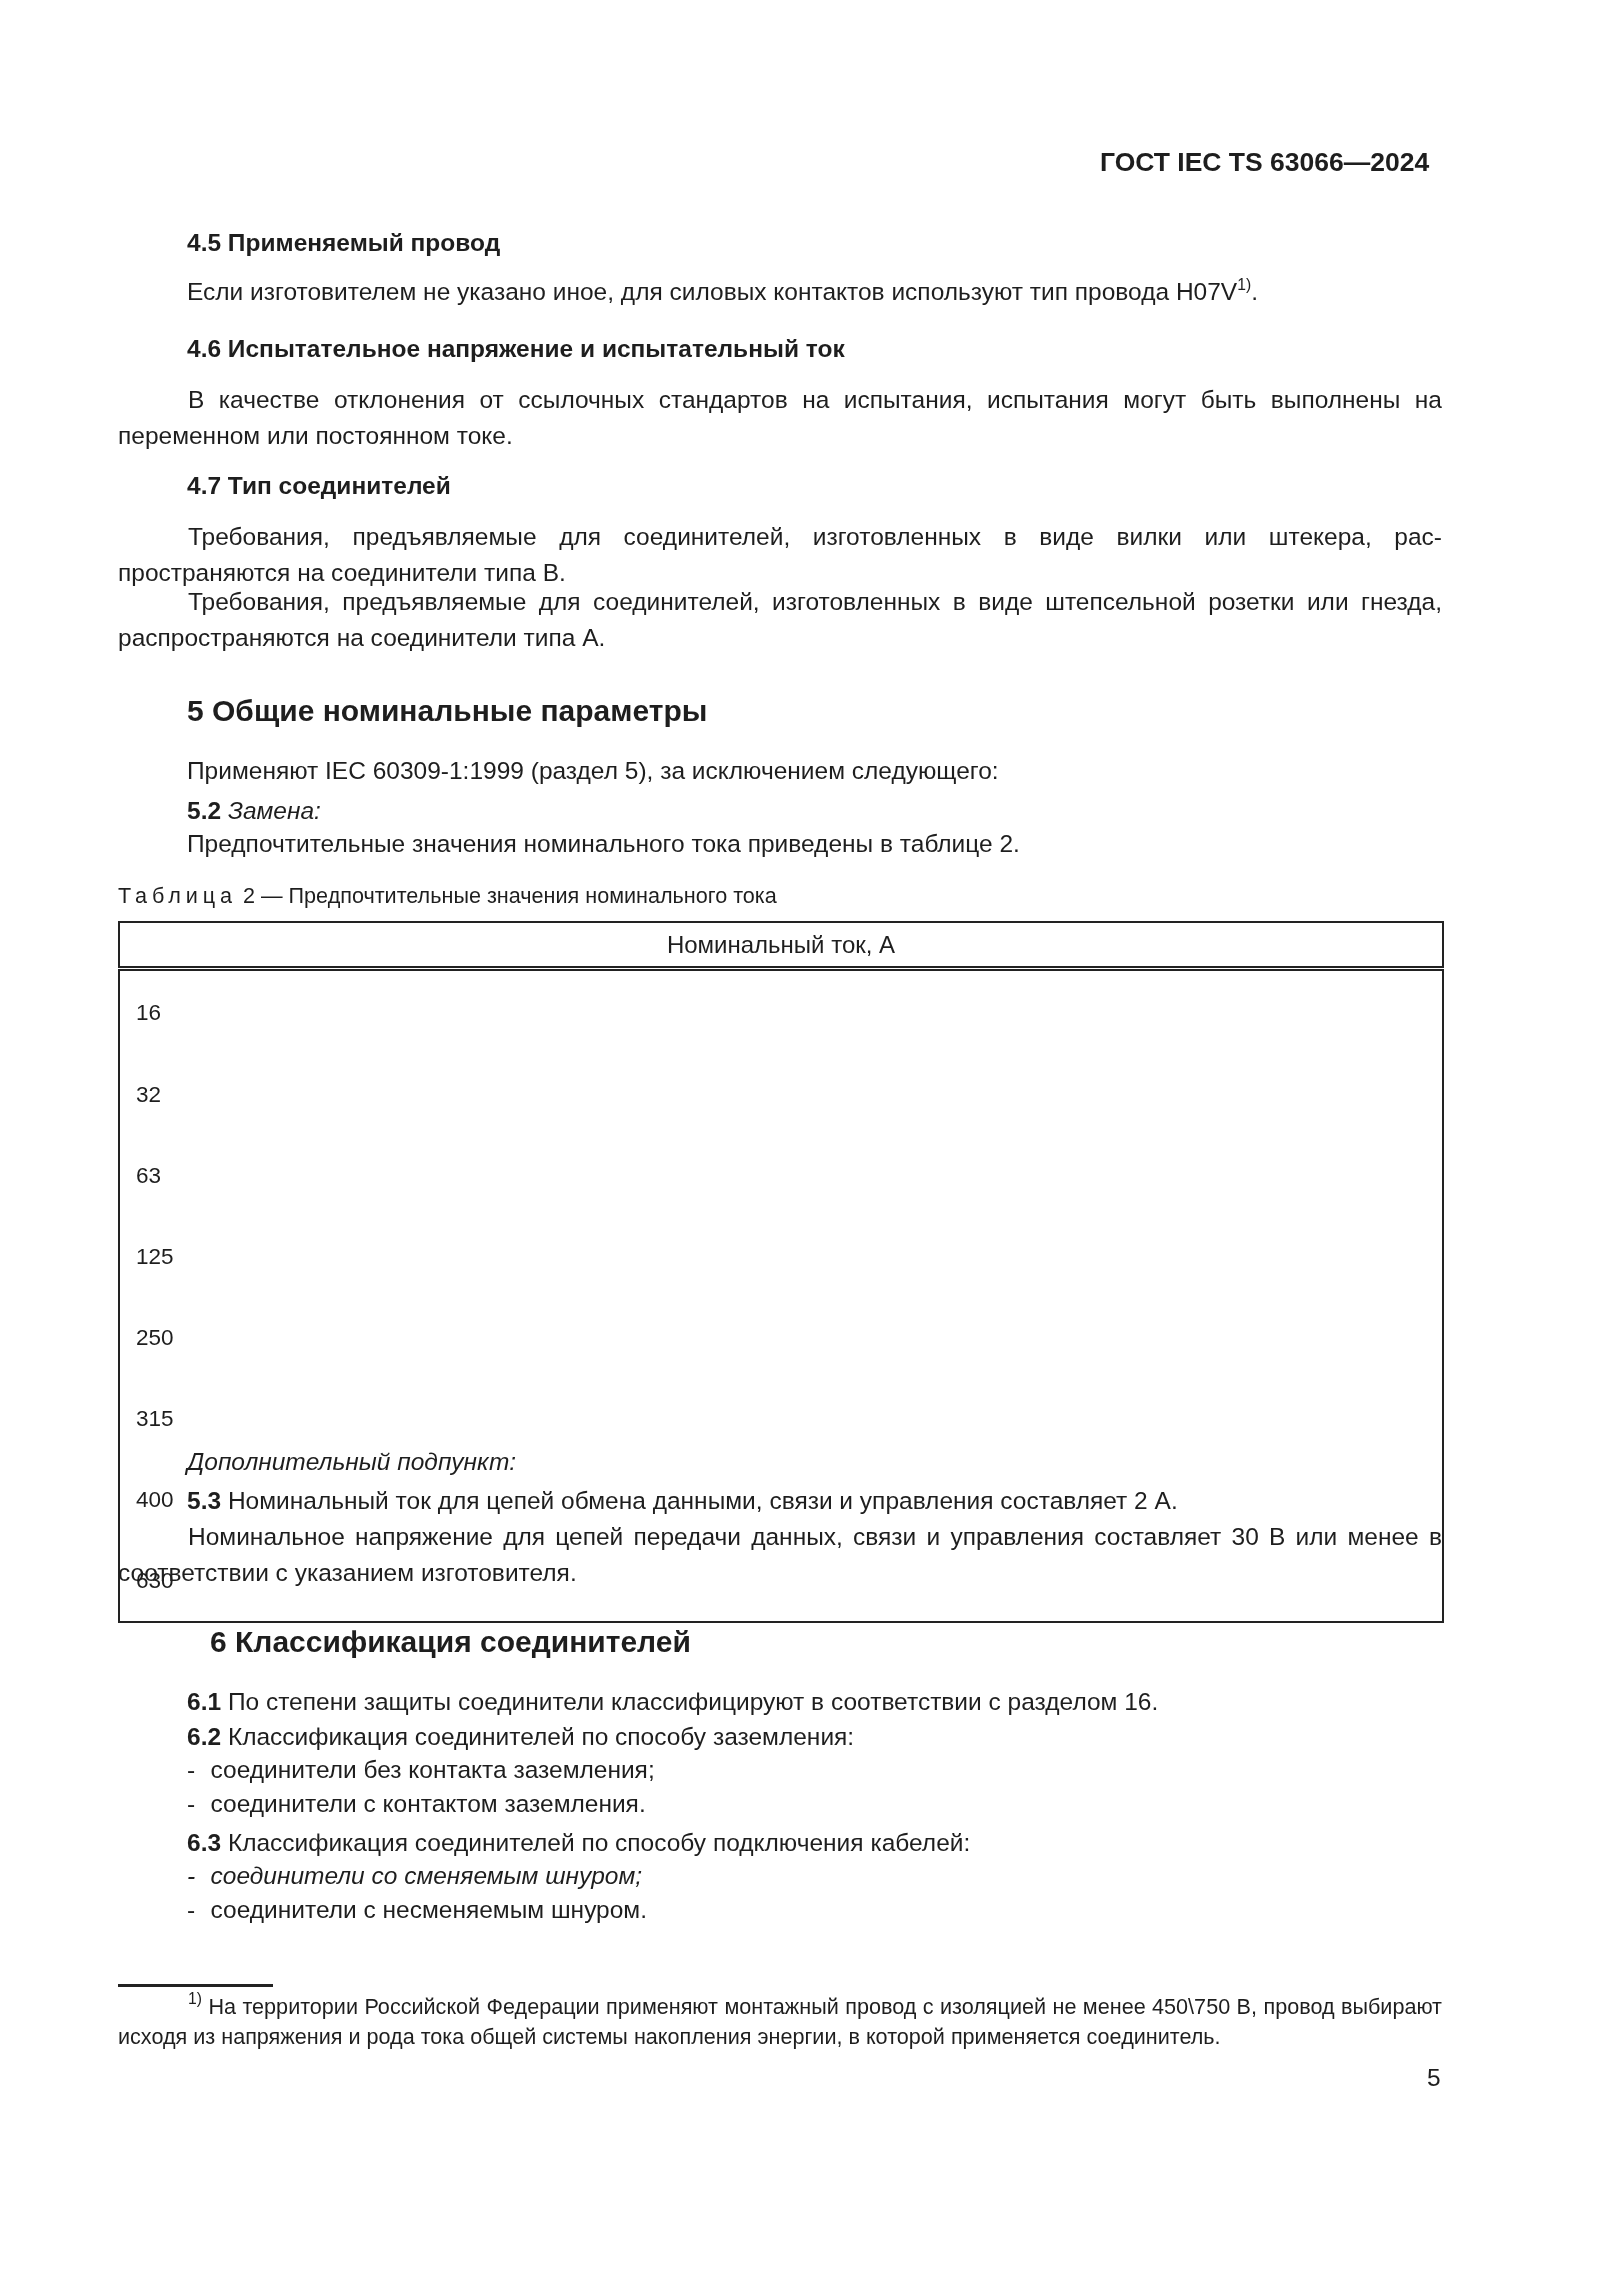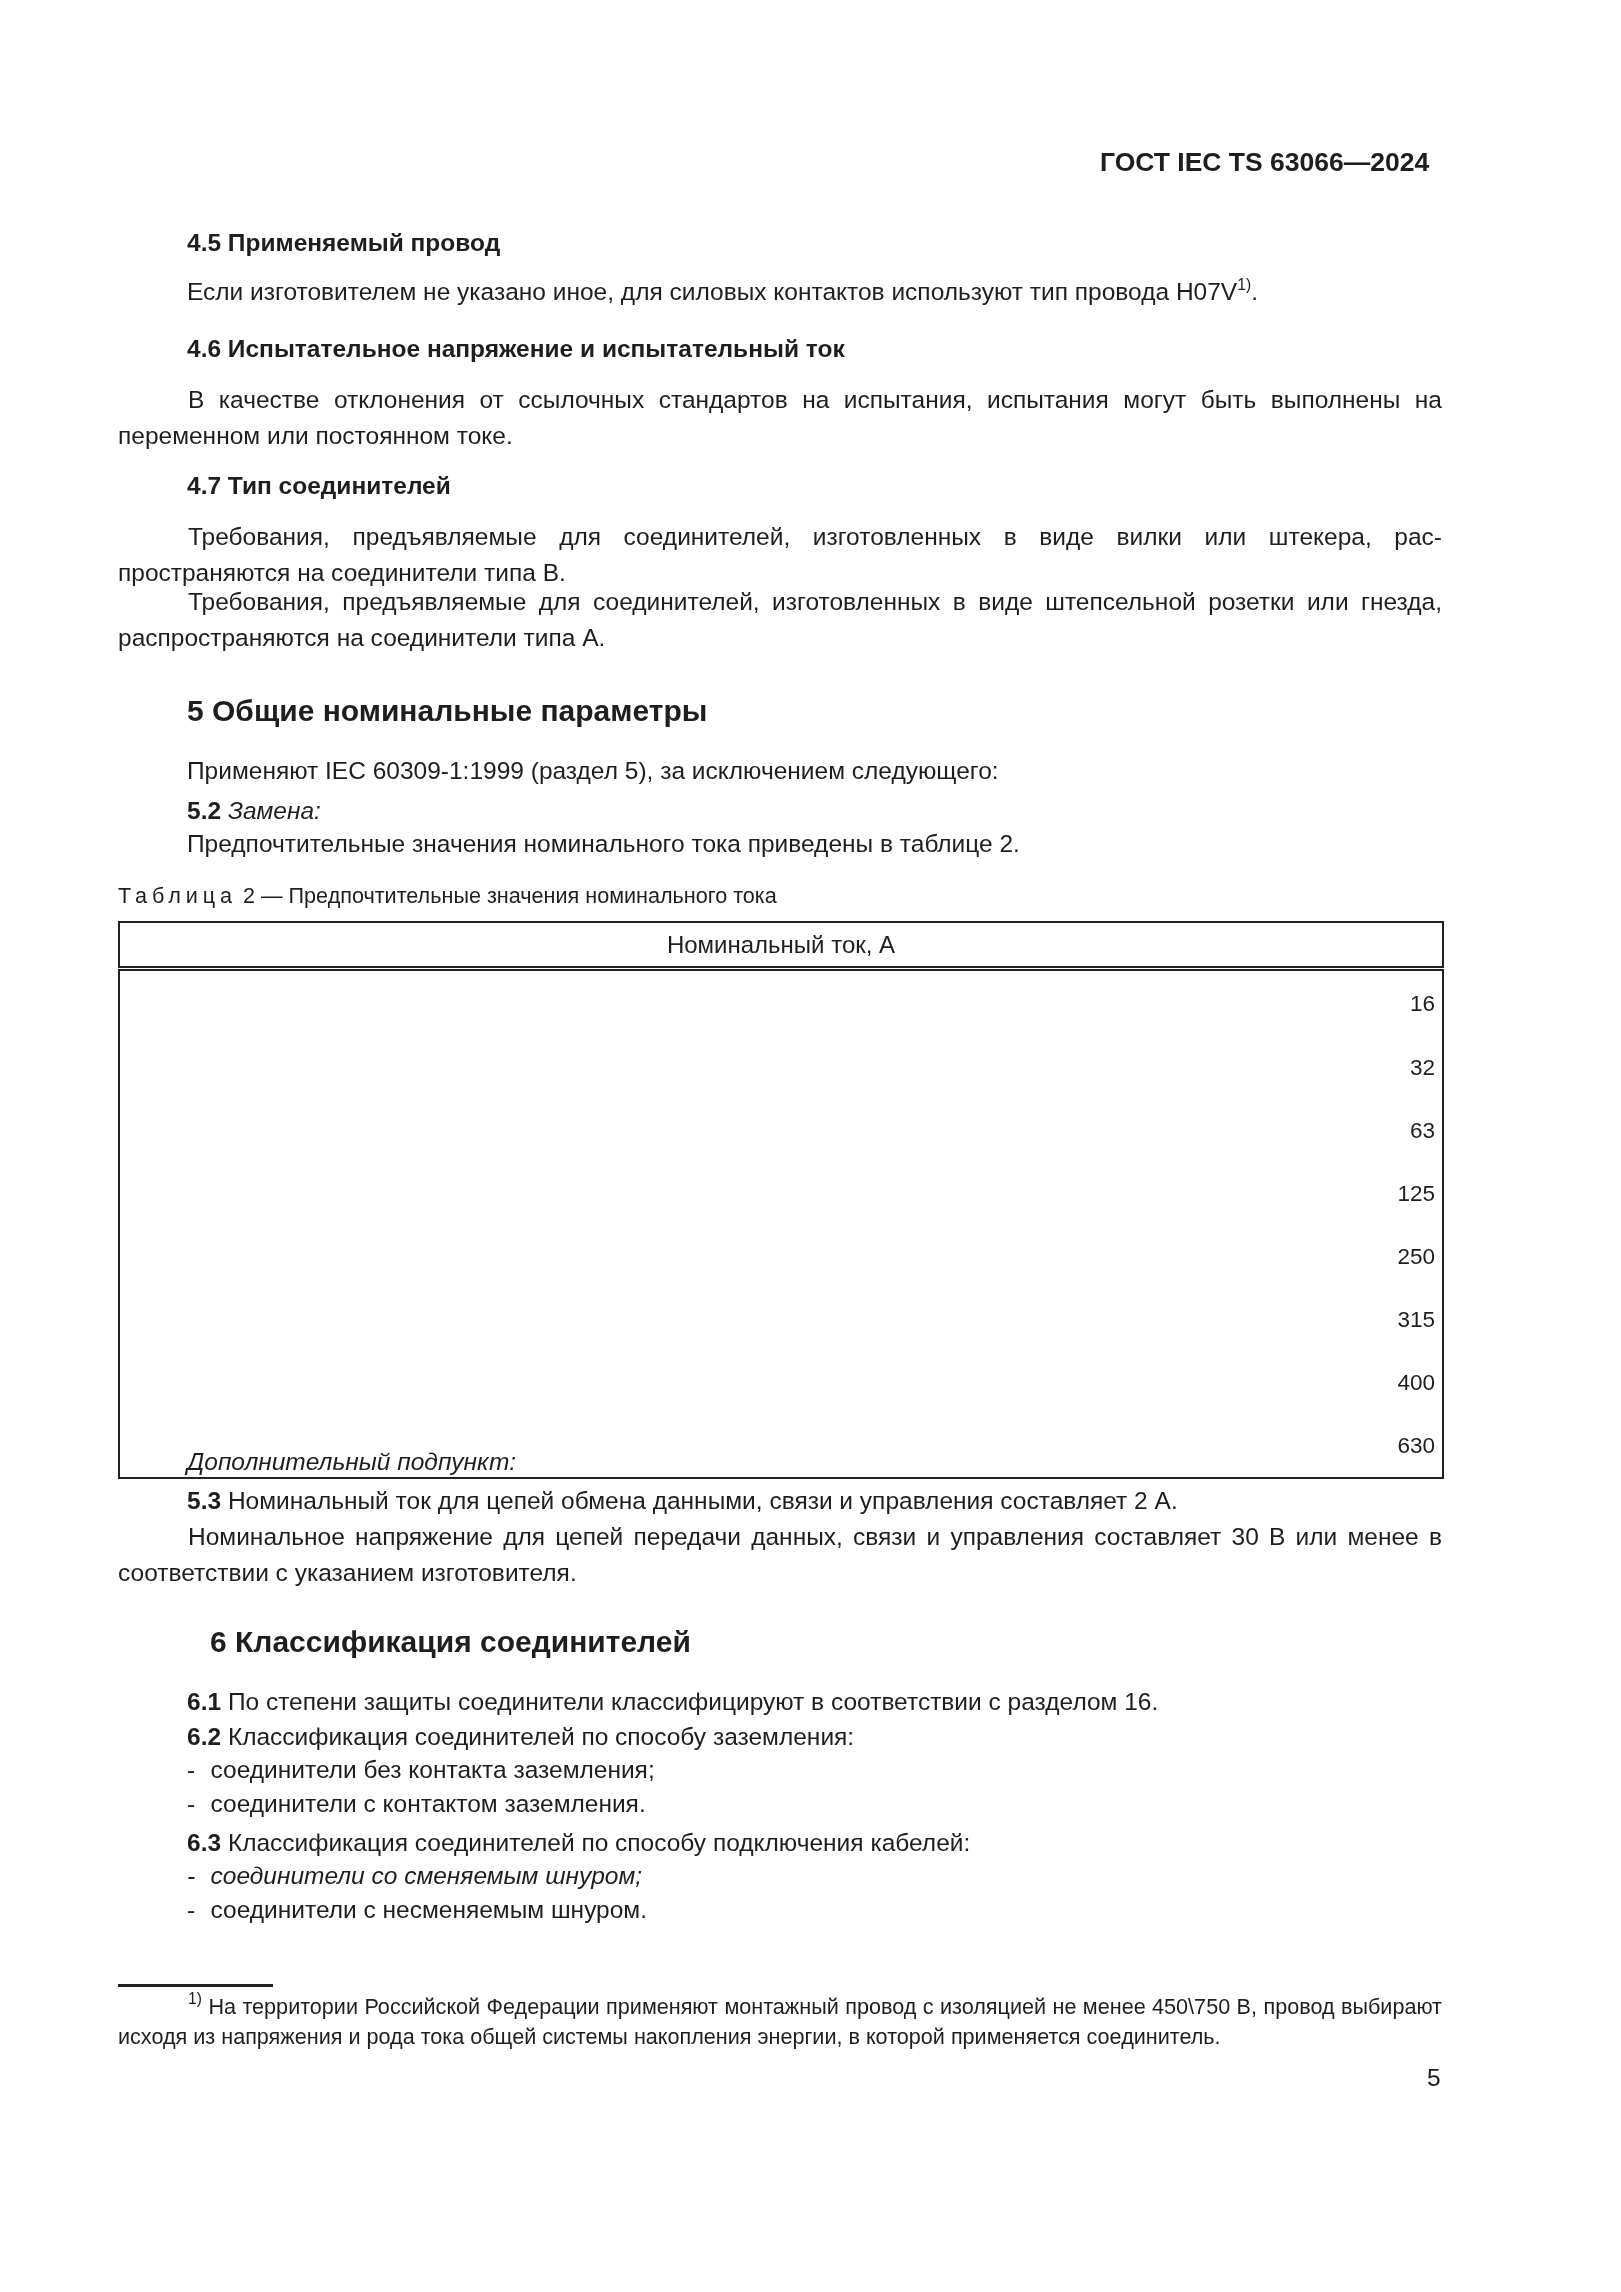--- a/index.html
+++ b/index.html
@@ -15,21 +15,21 @@
     sup { font-size: 15.7px; vertical-align: 9.8px; line-height: 0; }
     .it { font-style: italic; }
     .b { font-weight: bold; }
     .tcap { left: 118px; top: 883px; font-size: 21.6px; }
     .tcap .sp { letter-spacing: 4.9px; }
     table.t { position: absolute; left: 118px; top: 921px; width: 1326px; border-collapse: collapse;
               border: 2.9px solid #222; }
     table.t th { font-weight: normal; font-size: 24px; height: 43px; text-align: center;
                  border-bottom: 2.9px double #222; padding: 0; }
     table.t thead tr { border-bottom: 5.9px double #222; }
-    table.t td { text-align: right; font-size: 22.5px; height: 49px; padding: 7px; }
+    table.t td { text-align: left; font-size: 22.5px; height: 49px; padding: 16px; }
     table.t tr.first td { height: 51px; }
     .fnline { left: 118px; top: 1984px; width: 155px; height: 2.9px; background: #222; }
     .fn { left: 118px; width: 1324px; top: 1992px; white-space: normal; text-align: justify;
           font-size: 21.6px; line-height: 30px; }
     .fn .ind2 { text-indent: 70px; display: block; }
     .pnum { left: 1427px; top: 2064px; font-size: 24.5px; }
     .dash { display: inline-block; width: 23.5px; }
   </style>
 </head>
 <body>

